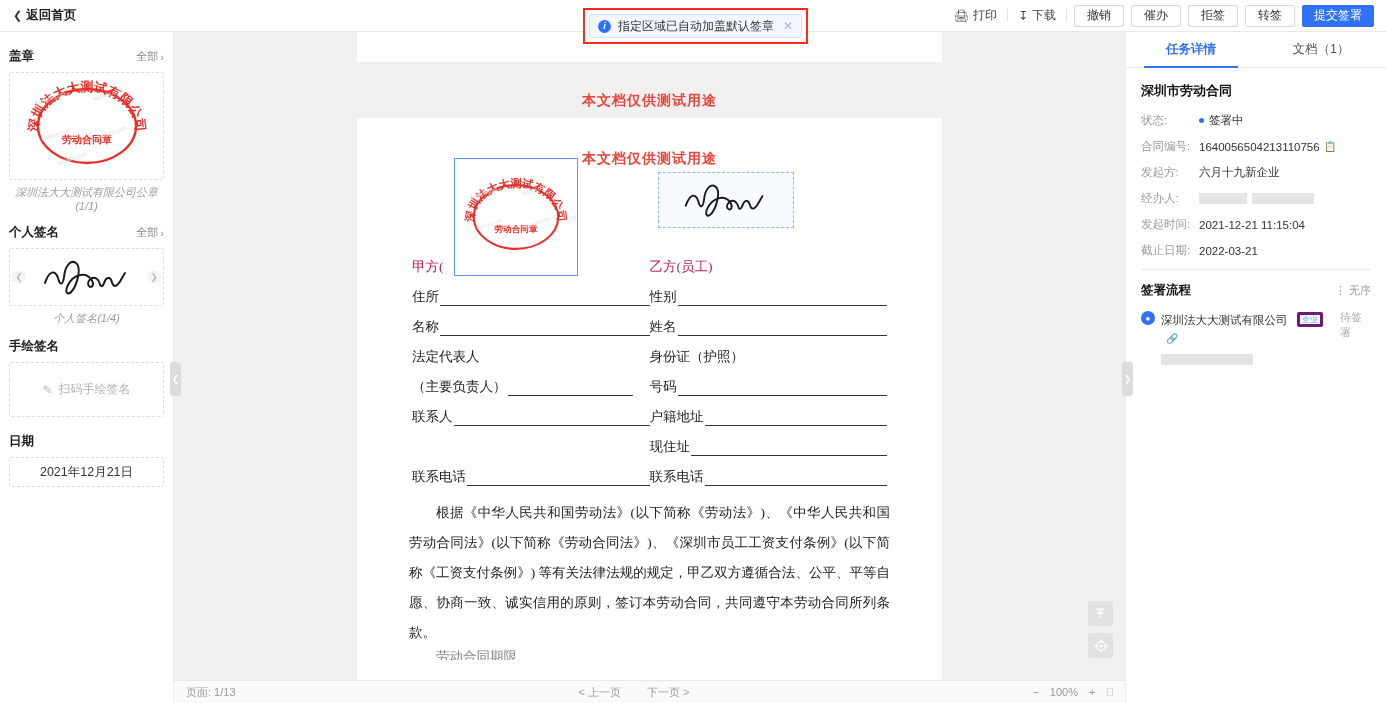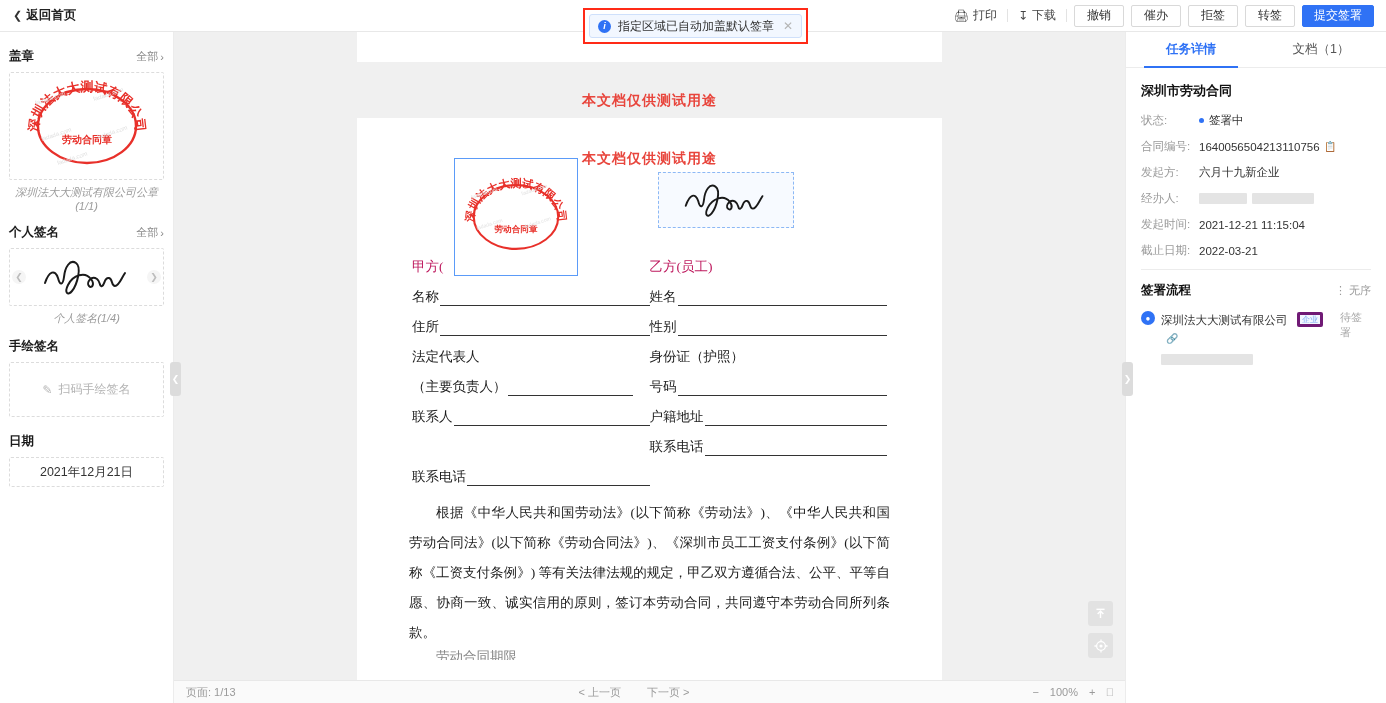--- a/index.html
+++ b/index.html
@@ -356,25 +356,25 @@
                              C56,31 53,36 50,33 C47,30 52,22 58,26 C62,29 60,34 63,33
                              C66,32 65,24 70,25 C74,26 72,33 76,33 C80,33 82,26 86,20" fill="none" stroke="#1a1a1a" stroke-width="2" stroke-linecap="round"></path>
                   </svg>
                 </div>
               </div>
             </div>
 
             <div class="doc-row">
               <div class="col">
                 <div class="fld">
+                    <span class="lbl">住所</span>
+                    <span class="line"></span>
+                  </div>
+                <div class="fld">
                     <span class="lbl">名称</span>
-                    <span class="line"></span>
-                  </div>
-                <div class="fld">
-                    <span class="lbl">住所</span>
                     <span class="line"></span>
                   </div>
                 <div class="fld noline">
                     <span class="lbl">法定代表人</span>
                     <span class="line"></span>
                   </div>
                 <div class="fld">
                     <span class="lbl">（主要负责人）</span>
                     <span class="line" style="flex:0 0 125px"></span>
                   </div>
@@ -385,37 +385,41 @@
                 <div class="fld noline">
                     <span class="lbl"></span>
                   </div>
                 <div class="fld">
                     <span class="lbl">联系电话</span>
                     <span class="line"></span>
                   </div>
               </div>
               <div class="col">
                 <div class="fld">
+                    <span class="lbl">性别</span>
+                    <span class="line"></span>
+                  </div>
+                <div class="fld">
                     <span class="lbl">姓名</span>
-                    <span class="line"></span>
-                  </div>
-                <div class="fld">
-                    <span class="lbl">性别</span>
                     <span class="line"></span>
                   </div>
                 <div class="fld noline">
                     <span class="lbl">身份证（护照）</span>
                     <span class="line"></span>
                   </div>
                 <div class="fld">
                     <span class="lbl">号码</span>
                     <span class="line"></span>
                   </div>
                 <div class="fld">
                     <span class="lbl">户籍地址</span>
+                    <span class="line"></span>
+                  </div>
+                <div class="fld">
+                    <span class="lbl">现住址</span>
                     <span class="line"></span>
                   </div>
                 <div class="fld">
                     <span class="lbl">联系电话</span>
                     <span class="line"></span>
                   </div>
               </div>
             </div>
           </div>
 

